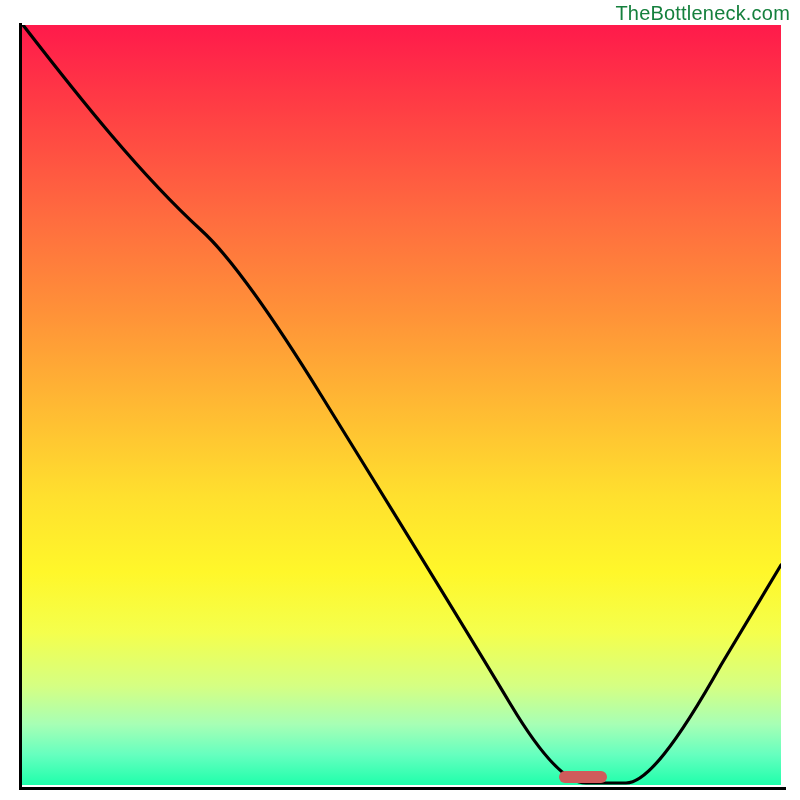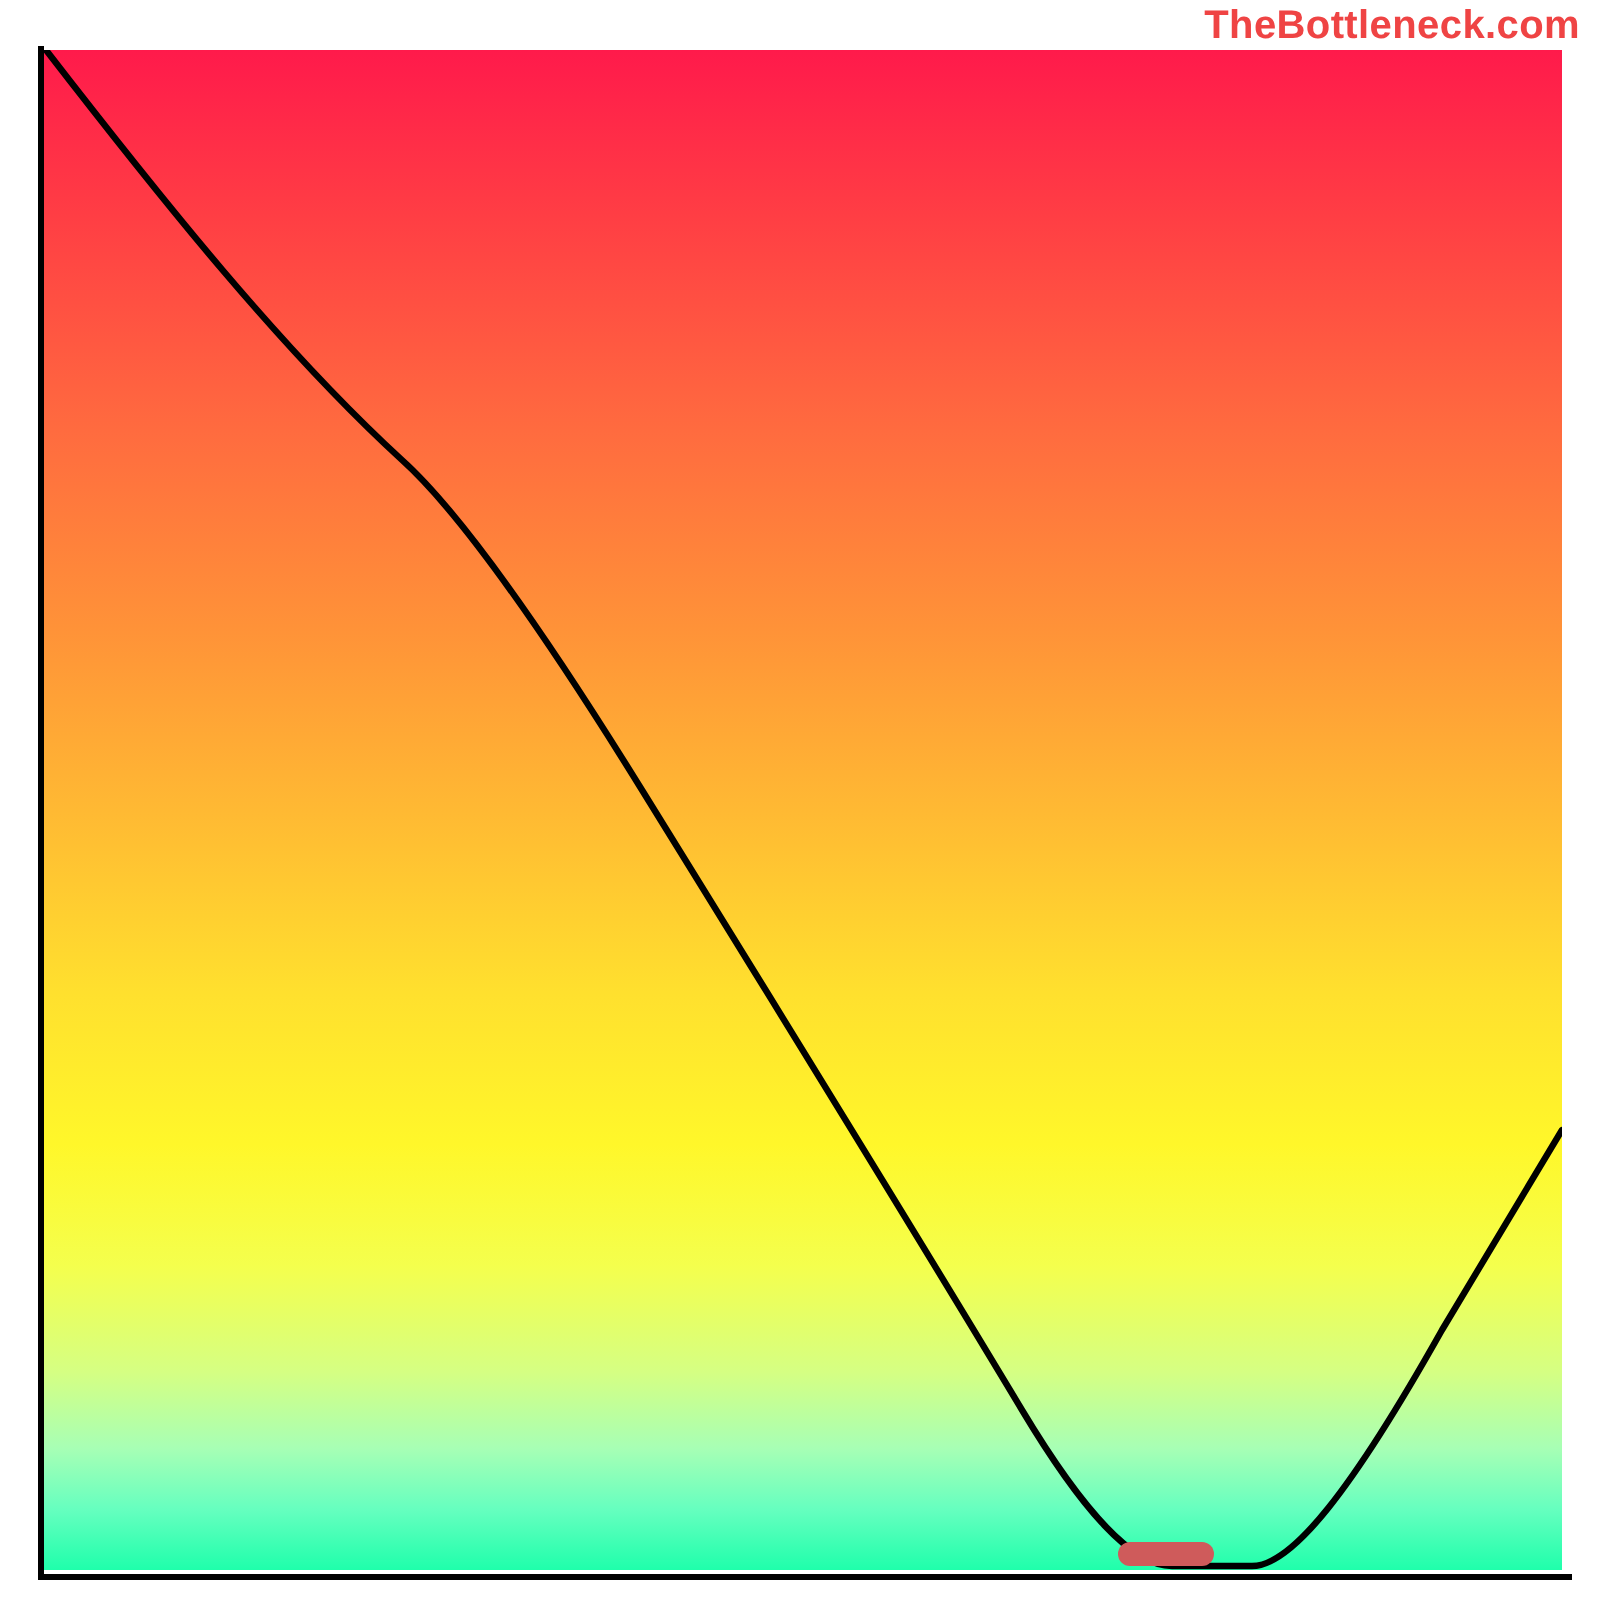--- a/index.html
+++ b/index.html
@@ -8,22 +8,22 @@
     width: 800px;
     height: 800px;
     background: #ffffff;
     font-family: Arial, Helvetica, sans-serif;
   }
   .watermark {
     position: absolute;
     top: 2px;
     right: 10px;
     font-size: 20px;
-    font-weight: bold;
-    color: #ef4444;
+    font-weight: normal;
+    color: #15803d;
     letter-spacing: 0.2px;
   }
   .plot-area {
     position: absolute;
     left: 21px;
     top: 25px;
     width: 760px;
     height: 760px;
     box-sizing: border-box;
   }

